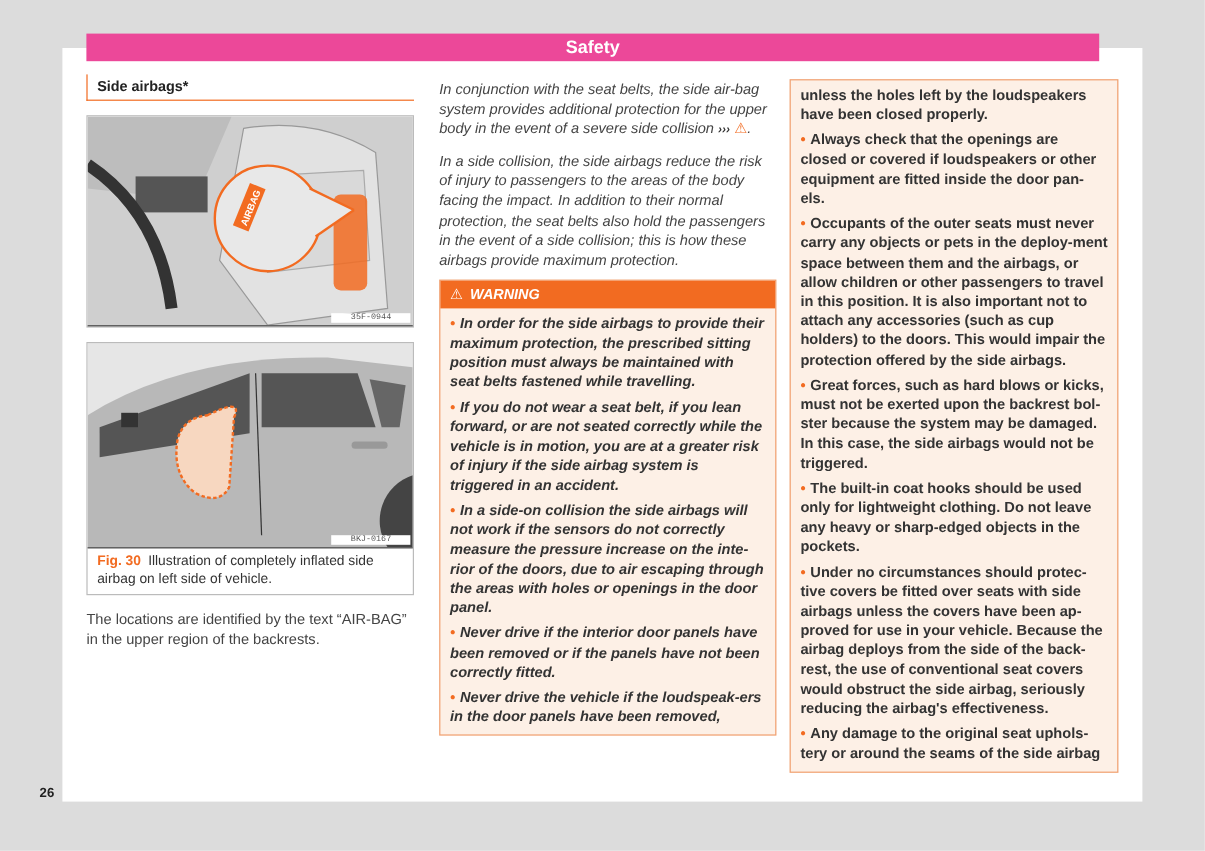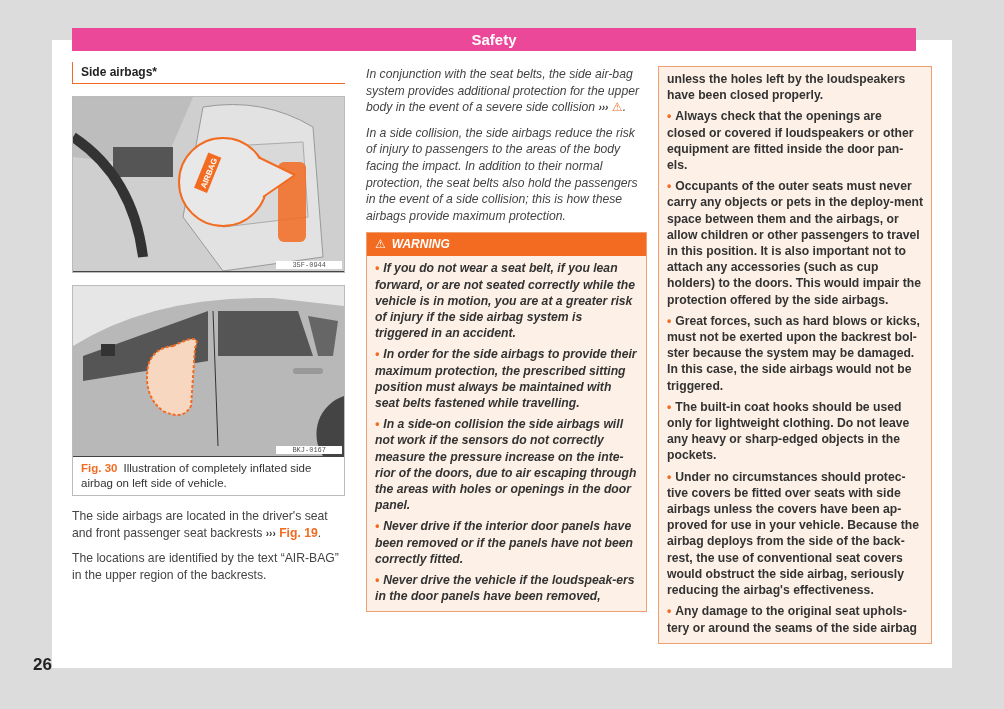--- a/index.html
+++ b/index.html
@@ -1,21 +1,21 @@
 <!DOCTYPE html>
 <html><head>
 <meta charset="utf-8">
 <style>
   html, body { margin:0; padding:0; }
   body { width:1004px; height:709px; background:#dcdcdc; position:relative; overflow:hidden;
          font-family:"Liberation Sans", "DejaVu Sans", sans-serif; color:#333; }
   .page { position:absolute; left:52px; top:40px; width:900px; height:628px; background:#fff; }
   .header-bar { position:absolute; left:72px; top:28px; width:844px; height:23px; background:#ec4899;
                 color:#fff; font-size:15px; font-weight:bold; text-align:center; line-height:23px; }
-  .page-num { position:absolute; left:33px; top:655px; font-size:17px; font-weight:bold; color:#222; }
+  .page-num { position:absolute; left:33px; top:655px; font-size:11px; font-weight:bold; color:#222; }
 
   .col1 { position:absolute; left:72px; top:62px; width:273px; }
   .col2 { position:absolute; left:366px; top:66px; width:281px;font-style:italic; }
   .col3 { position:absolute; left:658px; top:66px; width:274px; }
 
   .section-title { border-left:1px solid #f26b21; border-bottom:1px solid #f26b21; padding:3px 0 4px 8px;
                    font-size:12px; font-weight:bold; color:#222; margin-bottom:12px; }
 
   .figure { border:1px solid #bbb; width:271px; margin-bottom:12px; }
   .fig-img { position:relative; width:271px; background:#d7d7d7; overflow:hidden; border-bottom:1px solid #444; }
@@ -85,43 +85,38 @@
         <path d="M100,60 Q130,45 122,62 L118,120 Q110,135 90,125 Q70,110 75,80 Q80,62 100,60 Z" fill="#f7d7c0" stroke="#f26b21" stroke-width="2" stroke-dasharray="3,2"></path>
         <rect x="28" y="58" width="14" height="12" fill="#333"></rect>
       </svg>
       <span class="fig-code">BKJ-0167</span>
     </div>
     <div class="fig-caption">
       <span class="fig-label">Fig. 30</span><span>Illustration of completely inflated side airbag on left side of vehicle.</span>
     </div>
   </div>
 
-  <p class="body">
-    <span>The side airbags are located in the driver's seat and front passenger seat backrests</span>
-    <span class="arrows">›››</span>
-    <span class="xref">Fig. 19</span><span>.</span>
-  </p>
   <p class="body">The locations are identified by the text “AIR-BAG” in the upper region of the backrests.</p>
 </div>
 
 <div class="col2">
   <p class="body">
     <span>In conjunction with the seat belts, the side air-bag system provides additional protection for the upper body in the event of a severe side collision</span>
     <span class="arrows">›››</span>
     <span class="warn-inline">⚠</span><span>.</span>
   </p>
   <p class="body">In a side collision, the side airbags reduce the risk of injury to passengers to the areas of the body facing the impact. In addition to their normal protection, the seat belts also hold the passengers in the event of a side collision; this is how these airbags provide maximum protection.</p>
 
   <div class="warning-box" style="margin-top:4px;">
     <div class="warning-head">
       <span class="tri">⚠</span><span>WARNING</span>
     </div>
     <div class="warning-body" id="warn-list-1">
+        <div class="w-item"><span class="bullet">•</span><span>In order for the side airbags to provide their maximum protection, the prescribed sitting position must always be maintained with seat belts fastened while travelling.</span></div>
         <div class="w-item"><span class="bullet">•</span><span>If you do not wear a seat belt, if you lean forward, or are not seated correctly while the vehicle is in motion, you are at a greater risk of injury if the side airbag system is triggered in an accident.</span></div>
-        <div class="w-item"><span class="bullet">•</span><span>In order for the side airbags to provide their maximum protection, the prescribed sitting position must always be maintained with seat belts fastened while travelling.</span></div>
         <div class="w-item"><span class="bullet">•</span><span>In a side-on collision the side airbags will not work if the sensors do not correctly measure the pressure increase on the inte-rior of the doors, due to air escaping through the areas with holes or openings in the door panel.</span></div>
         <div class="w-item"><span class="bullet">•</span><span>Never drive if the interior door panels have been removed or if the panels have not been correctly fitted.</span></div>
         <div class="w-item"><span class="bullet">•</span><span>Never drive the vehicle if the loudspeak-ers in the door panels have been removed,</span></div>
       </div>
   </div>
 </div>
 
 <div class="col3">
   <div class="warning-box">
     <div class="warning-body">

